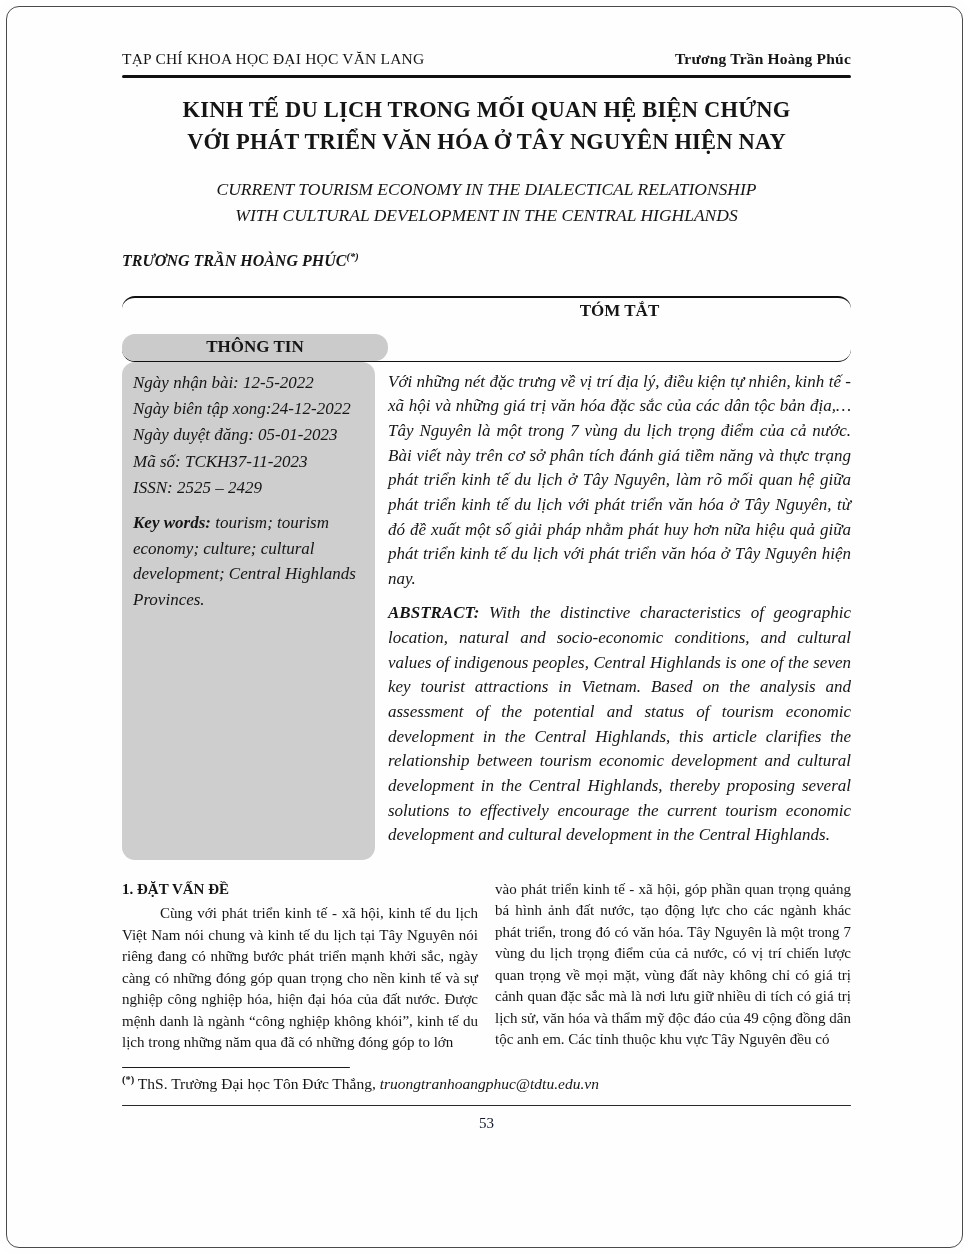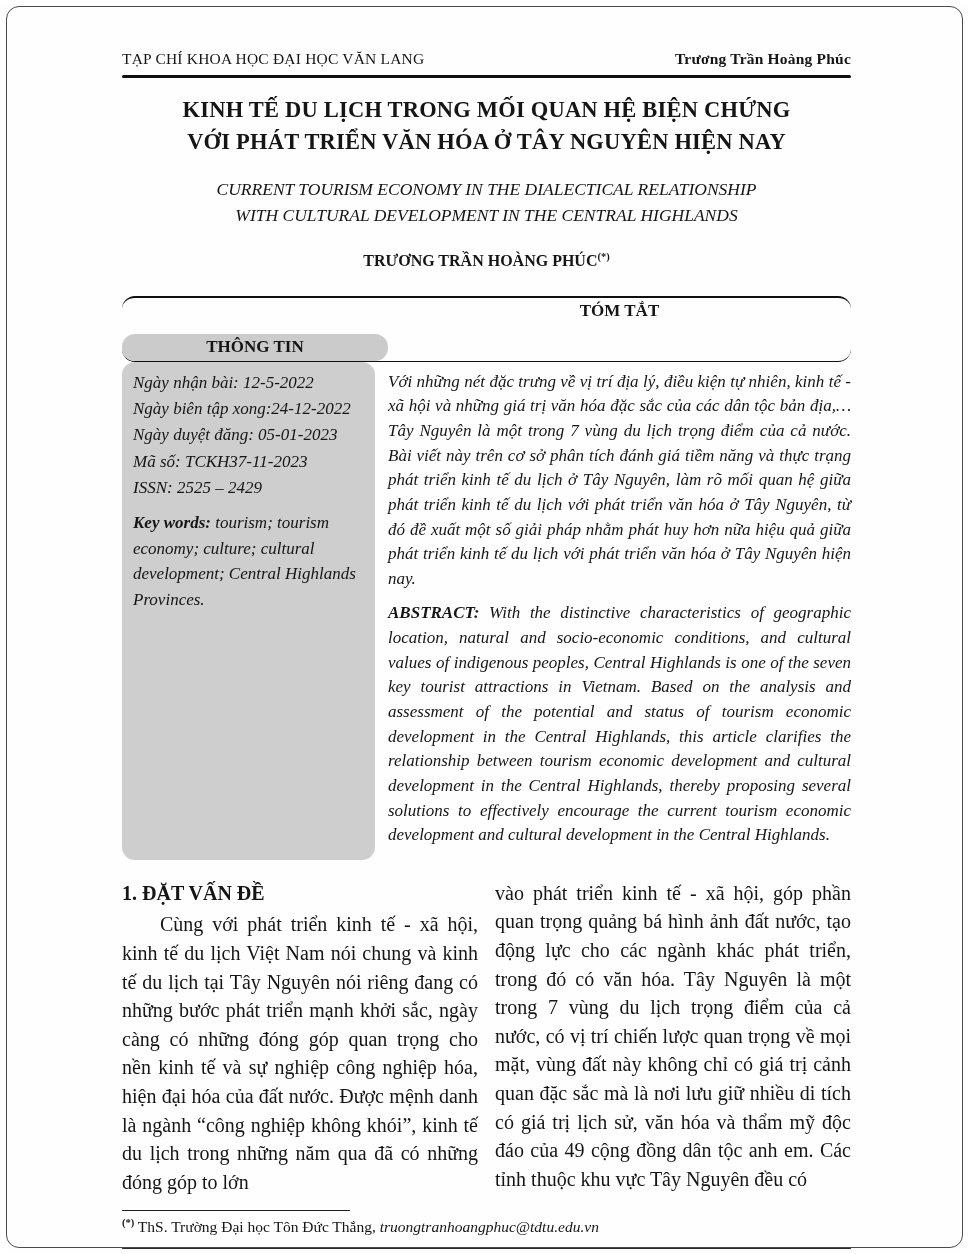--- a/index.html
+++ b/index.html
@@ -13,37 +13,37 @@
   .frame { position:absolute; inset:6px; border:1px solid #4a4a4a; pointer-events:none; }
   .content { position:relative; padding:50px 118px 0 122px; }
 
   .running-header { display:flex; justify-content:space-between; font-size:15.5px; letter-spacing:0.2px; }
   .running-header .left { font-weight:normal; }
   .running-header .right { font-weight:bold; }
   .header-rule { border-top:3px solid #101010; margin-top:7px; }
 
   .title { margin-top:16px; text-align:center; font-size:22.5px; font-weight:bold; line-height:1.42; letter-spacing:0.2px; }
   .subtitle { margin-top:18px; text-align:center; font-style:italic; font-size:17.5px; line-height:1.5; }
-  .byline { margin-top:23px; text-align:center; font-weight:bold; font-size:16px; }
+  .byline { margin-top:23px; text-align:left; font-weight:bold; font-style:italic; font-size:16px; }
   .byline sup { font-size:10.5px; }
 
   .info-table { margin-top:25px; border-top:2px solid #101010; }
   .tbl-header { display:flex; border-bottom:1.6px solid #101010; }
   .tbl-header .c1 { width:266px; background:#cbcbcb; text-align:center; font-weight:bold; font-size:17px; padding:3px 0 4px;margin-top:36px; }
   .tbl-header .c2 { flex:1; text-align:center; font-weight:bold; font-size:17px; padding:3px 0 4px; }
   .tbl-body { display:flex; align-items:stretch; }
   .tbl-body .c1 { width:253px; background:#cecece; padding:8px 10px 12px 11px; font-style:italic; font-size:17px; line-height:1.55; }
   .tbl-body .c2 { flex:1; padding:8px 0 12px 13px; font-style:italic; font-size:17px; line-height:1.45; text-align:justify; }
   .meta-line { white-space:nowrap; }
   .kw-vi { margin-top:100px; line-height:1.5; }
   .kw-en { margin-top:9px; line-height:1.5; }
   .bold-i { font-weight:bold; }
   .abstract-en { margin-top:10px; }
 
-  .body-cols { margin-top:19px; display:flex; gap:17px; font-size:20px; line-height:1.43; text-align:justify; }
+  .body-cols { margin-top:19px; display:flex; gap:17px; font-size:15px; line-height:1.43; text-align:justify; }
   .body-cols .col { width:calc(50% - 8.5px); }
   .sec-heading { font-weight:bold; margin-bottom:3px; text-align:left; }
   .para { text-indent:38px; }
   .para.cont { text-indent:0; }
 
   .footnote-block { margin-top:14px; }
   .fn-rule { width:228px; border-top:1.5px solid #1c1c1c; margin-bottom:6px; }
   .footnote { font-size:15.5px; }
   .footnote sup { font-size:10.5px; font-weight:bold; }
   .footnote .email { font-style:italic; }

